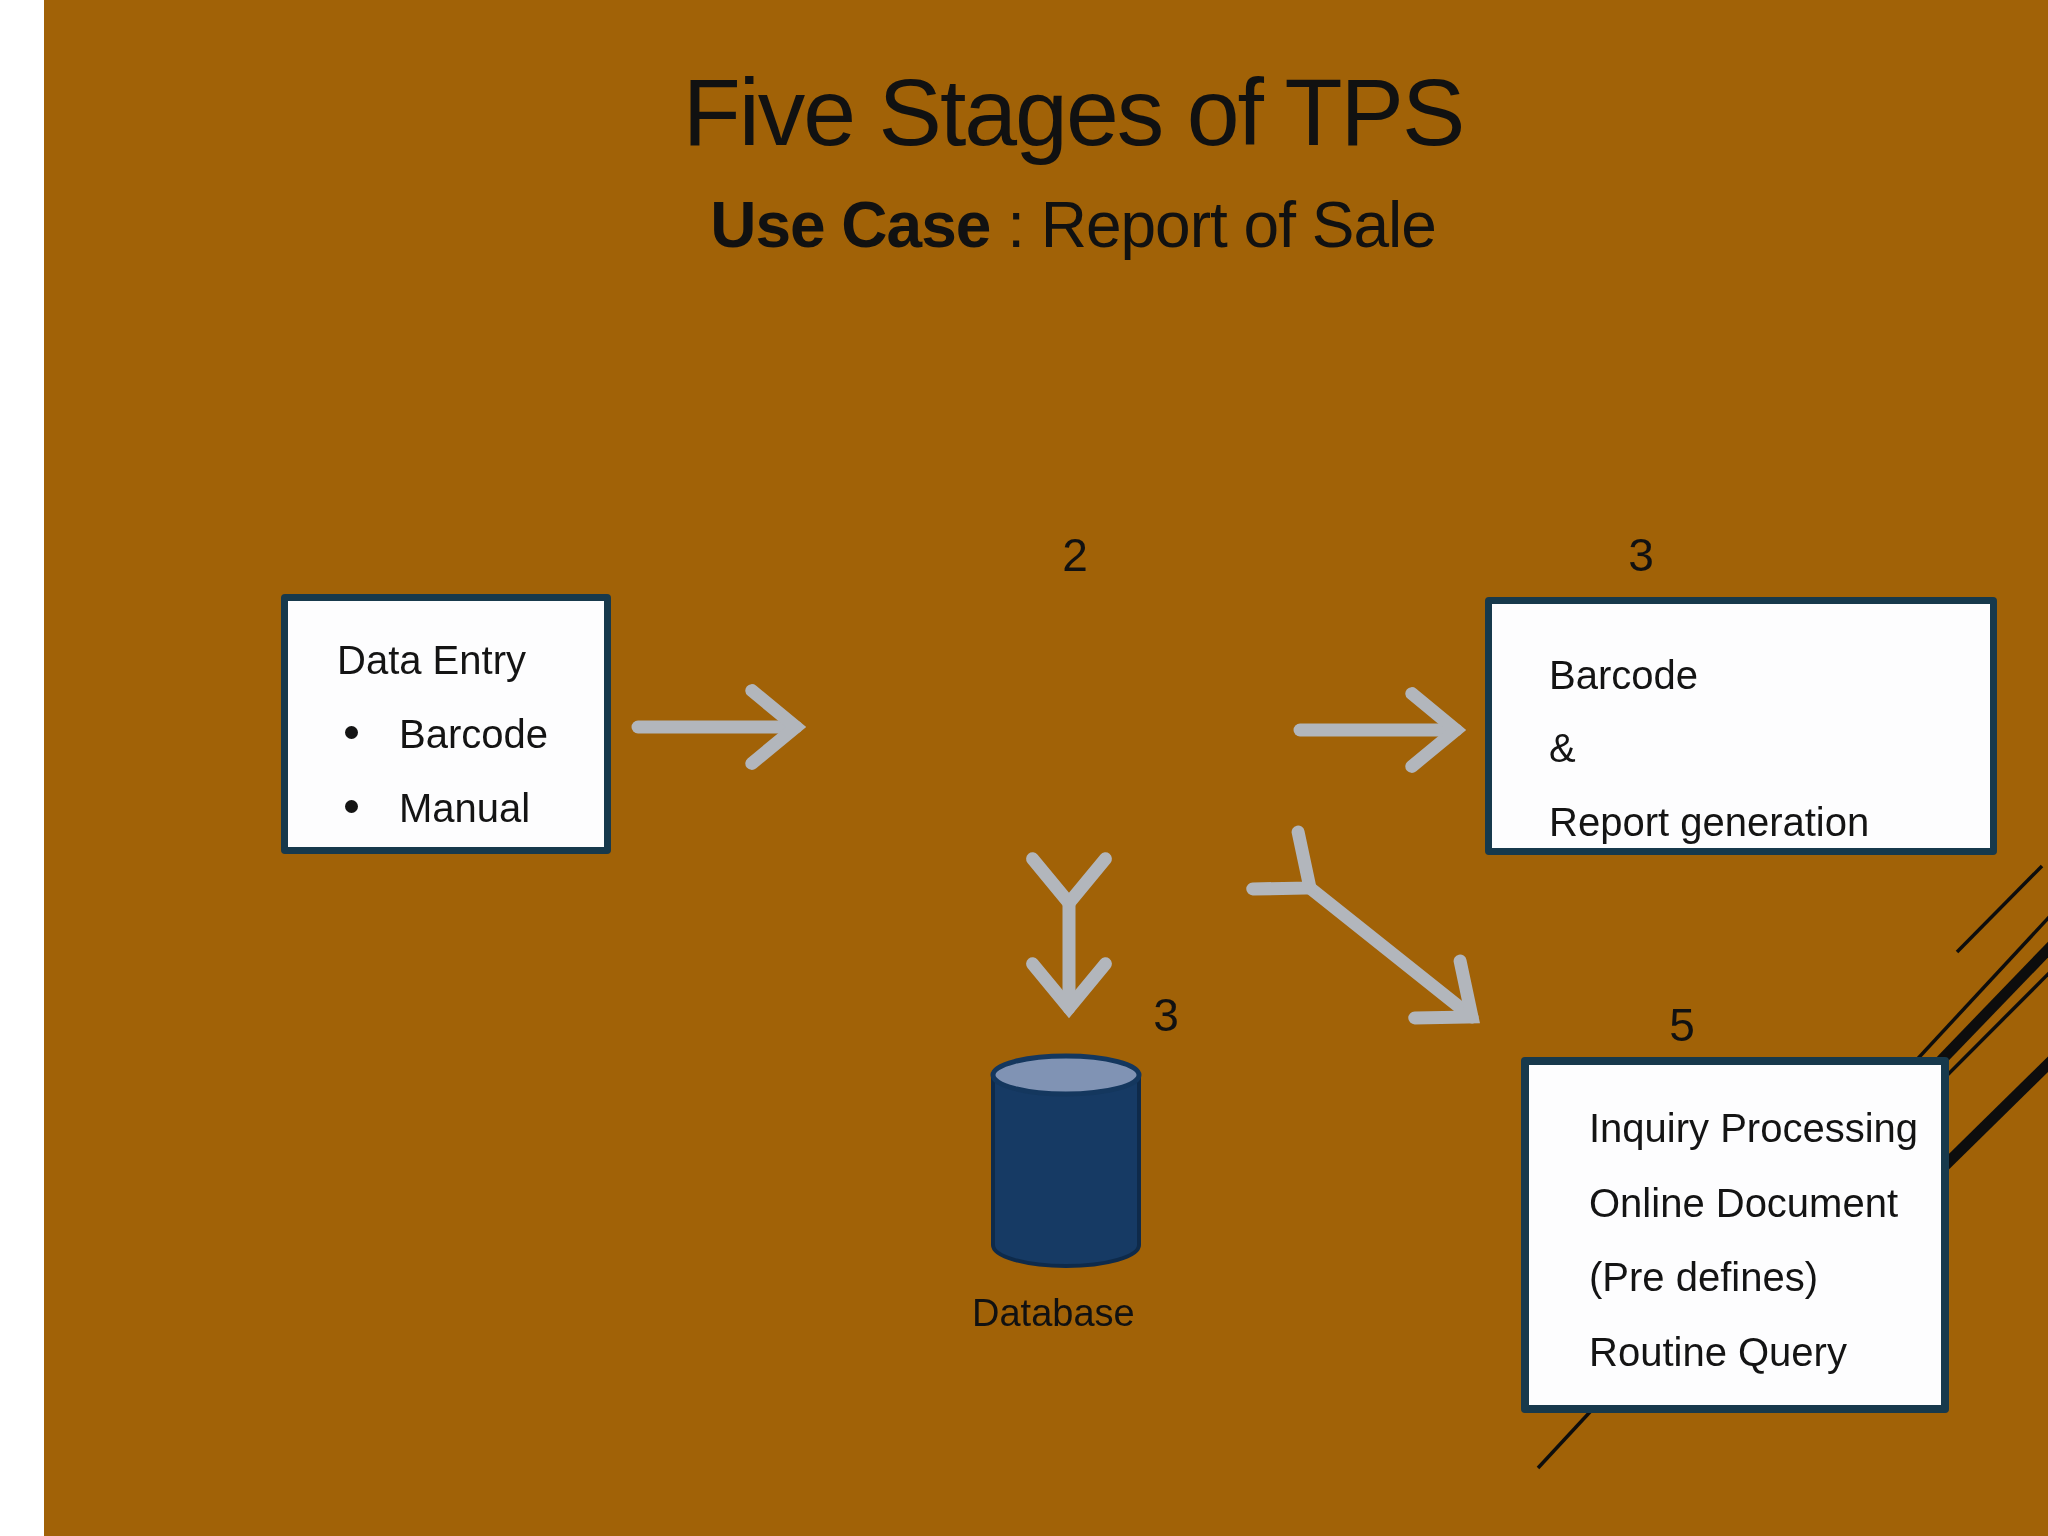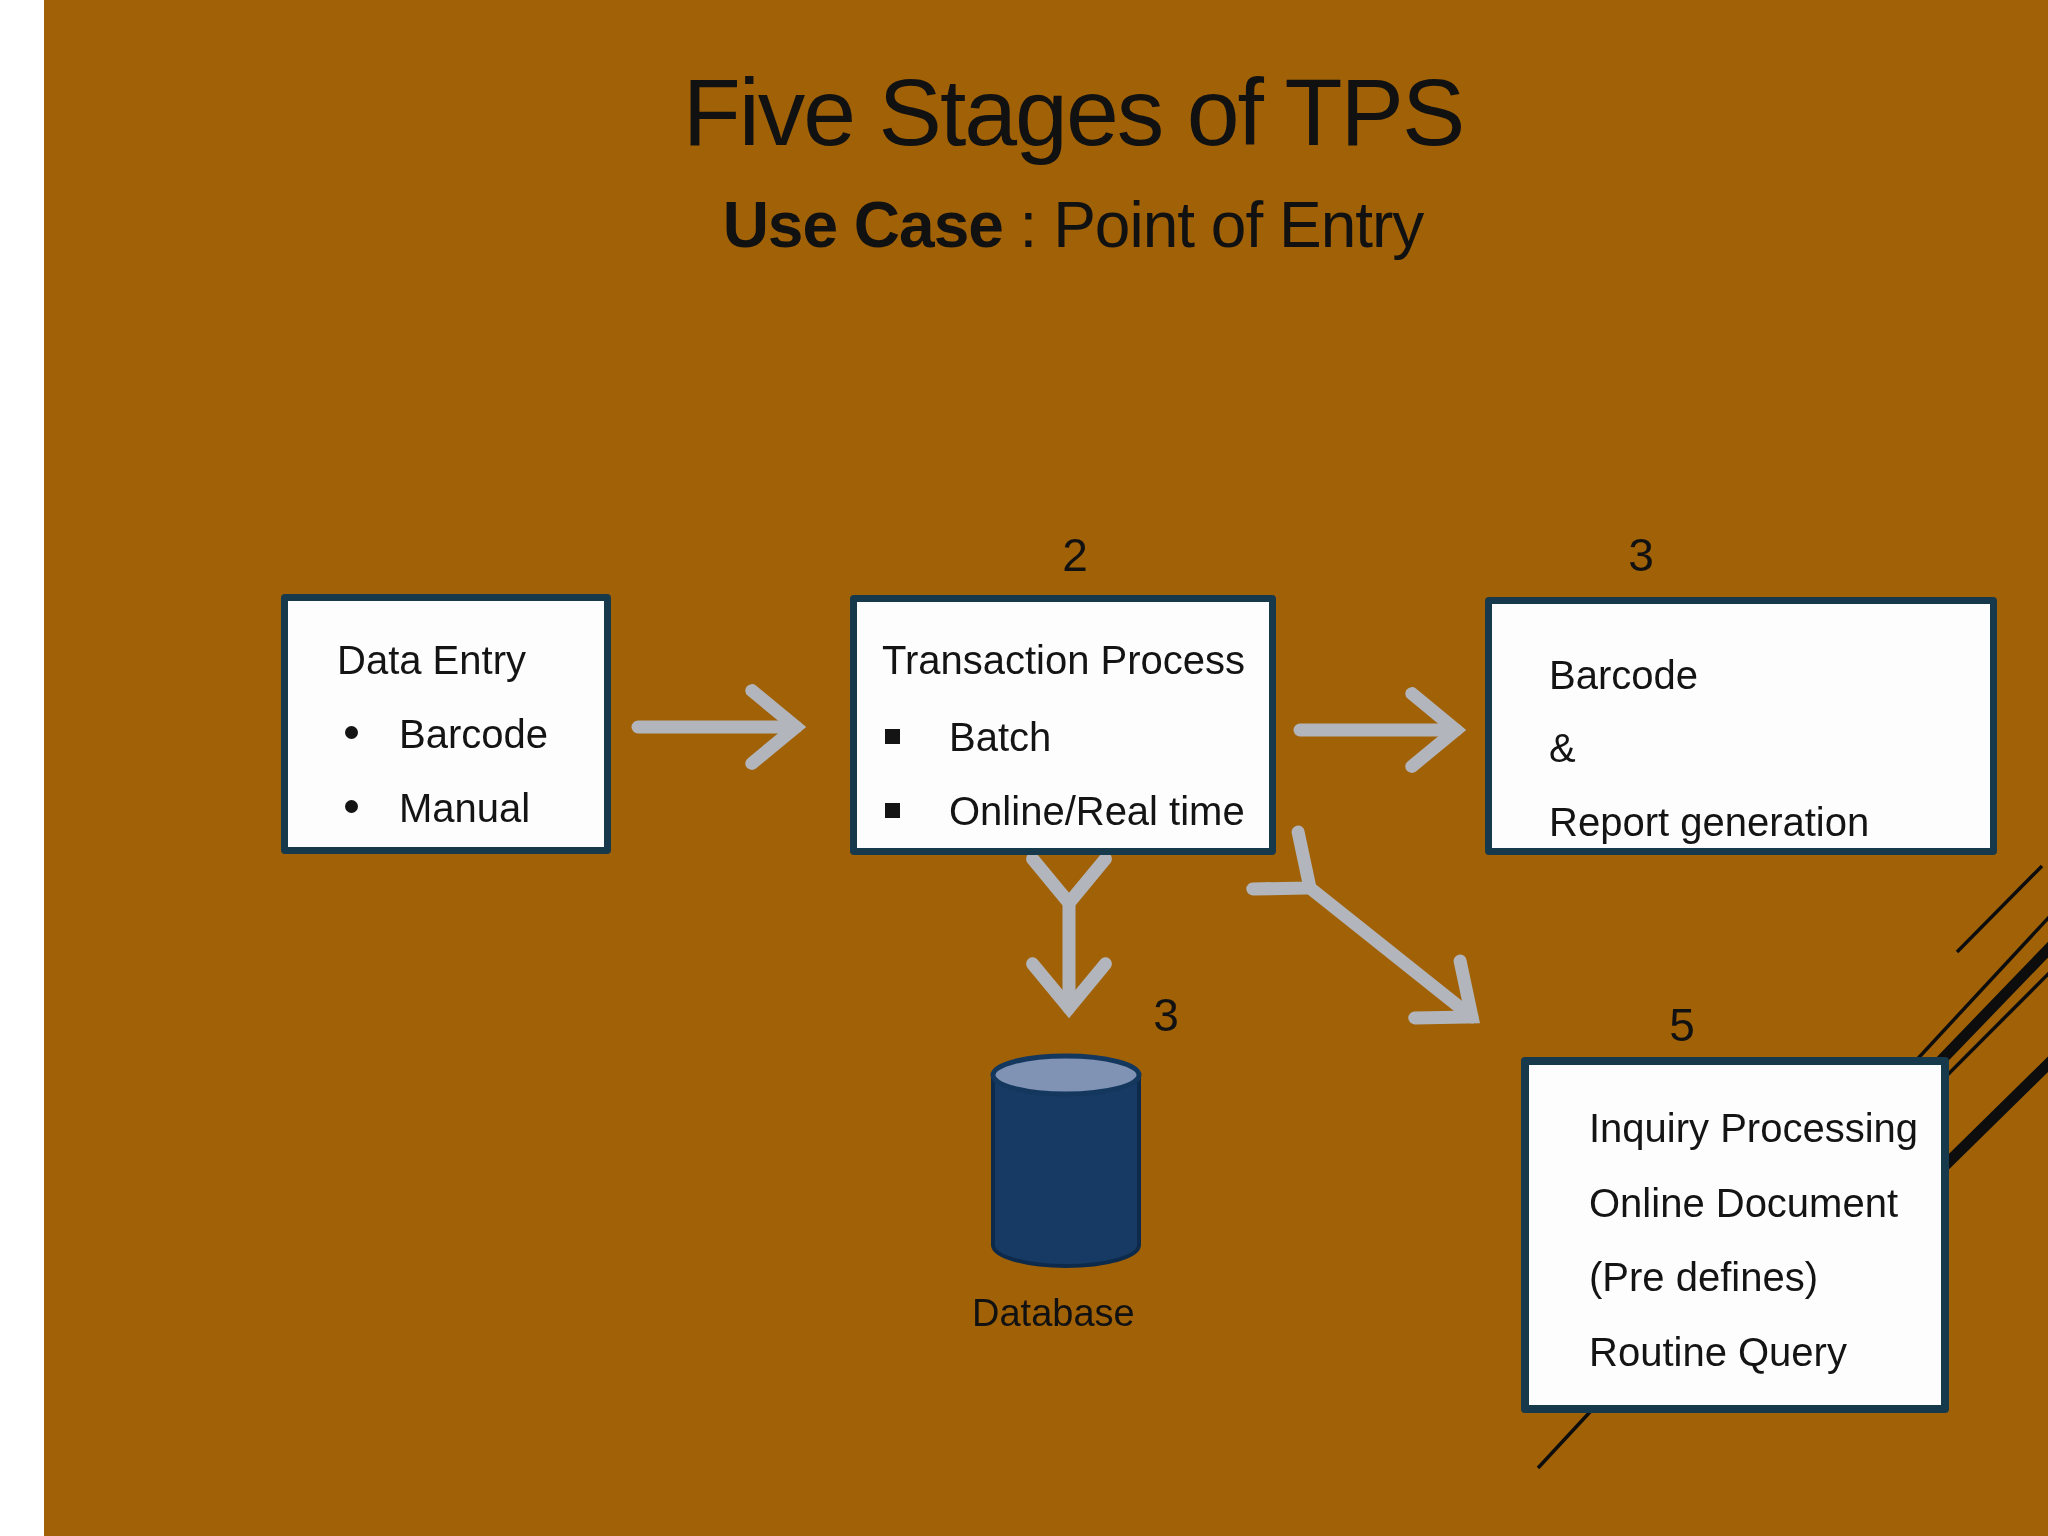--- a/index.html
+++ b/index.html
@@ -75,43 +75,36 @@
       <line x1="1494" y1="1468" x2="2046" y2="873" stroke-width="3.5"></line>
       <line x1="1695" y1="1284" x2="2048" y2="930" stroke-width="3.5"></line>
       <line x1="1913" y1="952" x2="1998" y2="866" stroke-width="3.5"></line>
       <line x1="1723" y1="1241" x2="2048" y2="904" stroke-width="11"></line>
       <line x1="1812" y1="1253" x2="2048" y2="1021" stroke-width="11"></line>
     </g>
   </svg>
 
   <div class="title">Five Stages of TPS</div>
   <div class="subtitle">
-    <b>Use Case</b><span> : Point of Entry</span>
+    <b>Use Case</b><span> : Report of Sale</span>
   </div>
 
   <div class="num" style="left:1031px; top:528px;">2</div>
   <div class="num" style="left:1597px; top:528px;">3</div>
   <div class="num" style="left:1122px; top:988px;">3</div>
   <div class="num" style="left:1638px; top:998px;">5</div>
 
   <div class="box" style="left:237px; top:594px; width:330px; height:260px;">
     <div class="line" style="left:49px; top:36px;">Data Entry</div>
     <span class="bullet-dot" style="left:57px; top:125px;"></span>
     <div class="line" style="left:111px; top:110px;">Barcode</div>
     <span class="bullet-dot" style="left:57px; top:199px;"></span>
     <div class="line" style="left:111px; top:184px;">Manual</div>
   </div>
 
-  <div class="box" style="left:806px; top:595px; width:426px; height:260px;">
-    <div class="line" style="left:25px; top:35px;">Transaction Process</div>
-    <span class="bullet-sq" style="left:28px; top:127px;"></span>
-    <div class="line" style="left:92px; top:112px;">Batch</div>
-    <span class="bullet-sq" style="left:28px; top:201px;"></span>
-    <div class="line" style="left:92px; top:186px;">Online/Real time</div>
-  </div>
 
   <div class="box" style="left:1441px; top:597px; width:512px; height:258px;">
     <div class="line" style="left:57px; top:48px;">Barcode</div>
     <div class="line" style="left:57px; top:121px;">&amp;</div>
     <div class="line" style="left:57px; top:195px;">Report generation</div>
   </div>
 
   <div class="box" style="left:1477px; top:1057px; width:428px; height:356px; border-width:8px;">
     <div class="line" style="left:60px; top:40px;">Inquiry Processing</div>
     <div class="line" style="left:60px; top:115px;">Online Document</div>

